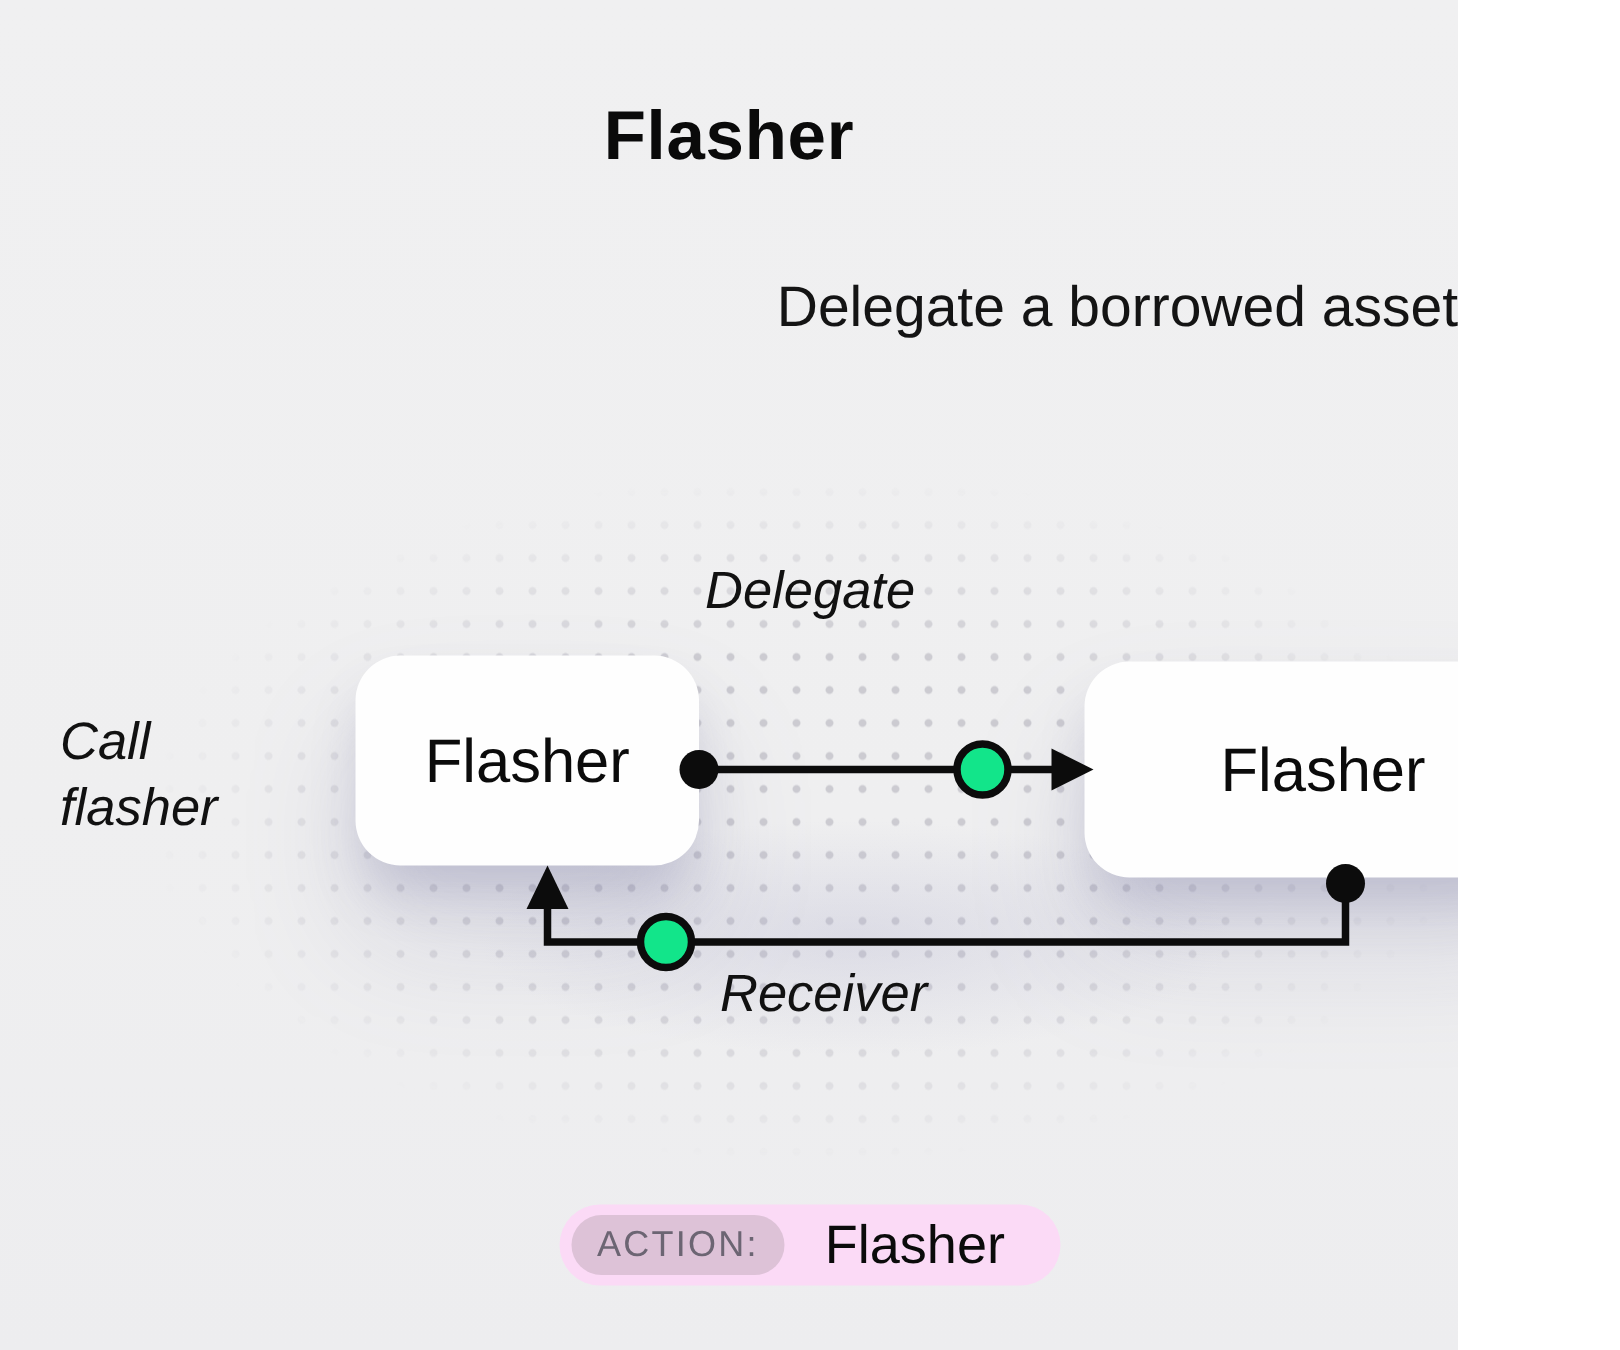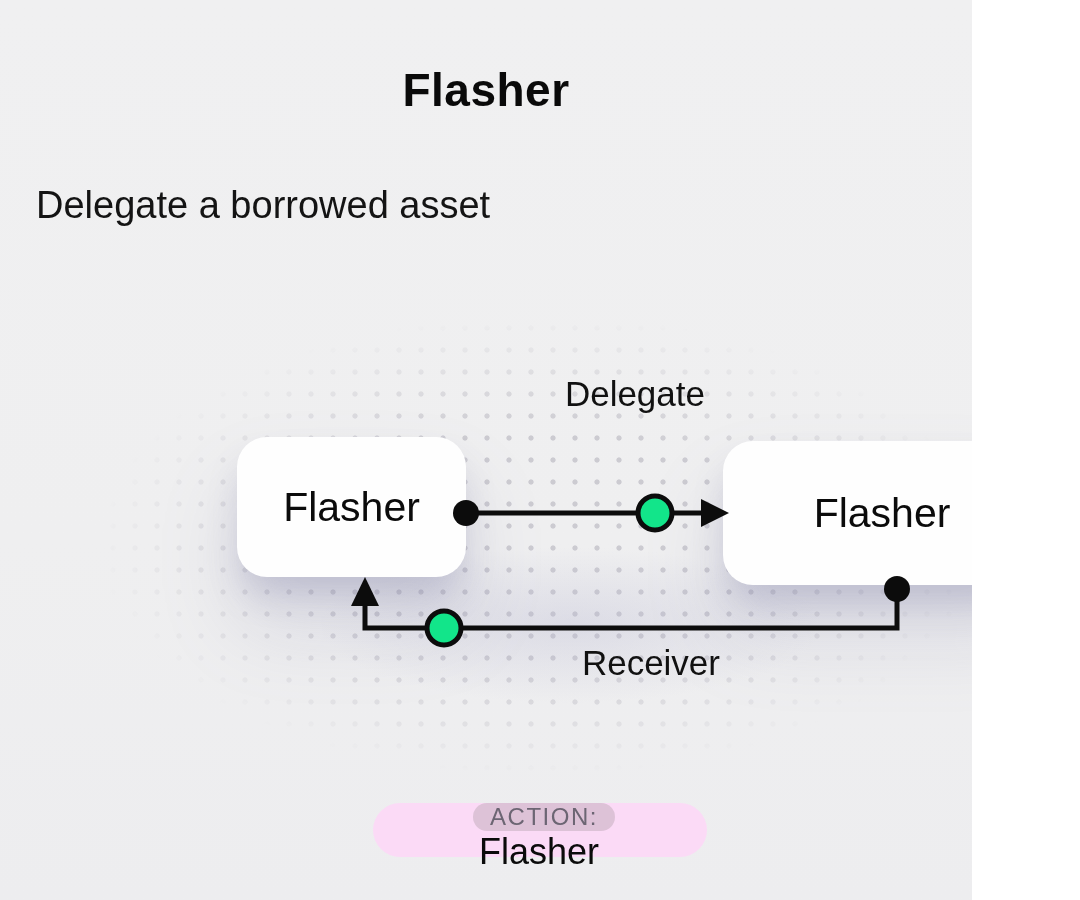--- a/index.html
+++ b/index.html
@@ -22,44 +22,44 @@
   .shadow-band{
     position:absolute;left:200px;top:510px;width:740px;height:230px;
     background:radial-gradient(ellipse 50% 50% at 50% 50%,rgba(176,176,205,0.30),rgba(176,176,205,0) 68%);
   }
   .page-title{
     position:absolute;left:0;right:0;top:63px;
     text-align:center;font-size:46px;font-weight:700;letter-spacing:0.5px;color:#0a0a0a;
   }
   .subtitle{
     position:absolute;left:0;right:0;top:180px;
-    text-align:left;font-size:38px;font-weight:400;line-height:50px;color:#141414;padding-left:36px;
+    text-align:right;font-size:38px;font-weight:400;line-height:50px;color:#141414;
   }
   .logo{position:absolute;left:984px;top:31px;width:64px;height:64px;}
   .node{
     position:absolute;background:#fefefe;border-radius:30px;
     display:flex;align-items:center;justify-content:center;flex-direction:column;
     box-shadow:0 22px 34px -6px rgba(125,125,165,0.30),0 50px 80px rgba(125,125,165,0.20);
     font-size:41px;color:#0b0b0b;line-height:52px;text-align:center;
   }
   .node-flasher{left:237px;top:437px;width:229px;height:140px;}
   .node-receiver{left:723px;top:441px;width:318px;height:144px;}
   .flow-label{
-    position:absolute;font-size:35px;line-height:44px;
-    text-align:right;color:#111;
+    position:absolute;font-style:italic;font-size:35px;line-height:44px;
+    text-align:left;color:#111;
   }
   .label-call{left:40px;top:473px;width:195px;}
   .label-delegate{left:470px;top:372px;width:235px;}
   .label-repayment{left:480px;top:641px;width:240px;}
   .connector-layer{position:absolute;left:0;top:0;width:1080px;height:900px;pointer-events:none;}
   
   .action-pill{
     position:absolute;left:373px;top:803px;width:334px;height:54px;
     background:#fbdaf6;border-radius:27px;
-    display:flex;align-items:center;padding-left:8px;box-sizing:border-box;flex-direction:column;
+    display:flex;align-items:center;padding-left:8px;box-sizing:border-box;
   }
   .action-badge{
     background:#ddc2d7;border-radius:20px;height:40px;padding:0 17px;
     display:flex;align-items:center;justify-content:center;
     font-size:24px;letter-spacing:1.5px;color:#6c6573;font-weight:400;
   }
   .action-value{
     flex:1;text-align:center;font-size:36px;color:#0b0b0b;padding-right:10px;
   }
 </style>
@@ -116,20 +116,24 @@
 
     <g>
       <polyline points="897,589 897,628 365,628 365,602" fill="none" stroke="#0c0c0c" stroke-width="5" stroke-linejoin="miter"></polyline>
       <line x1="514" y1="628" x2="464" y2="628" stroke="url(#fadeGreenLeft)" stroke-width="5"></line>
       <polygon points="365,577 351,606 379,606" fill="#0c0c0c"></polygon>
       <circle cx="897" cy="589" r="13" fill="#0c0c0c"></circle>
       <circle cx="444" cy="628" r="17" stroke="#0c0c0c" stroke-width="5" fill="#12e58a"></circle>
     </g>
   </svg>
 
+  <div class="flow-label label-call">
+    <div>Call</div>
+    <div>flasher</div>
+  </div>
 
   <div class="flow-label label-delegate">
     <div>Delegate</div>
   </div>
 
   <div class="flow-label label-repayment">Receiver</div>
 
   <div class="action-pill">
     <div class="action-badge">ACTION:</div>
     <div class="action-value">Flasher</div>

